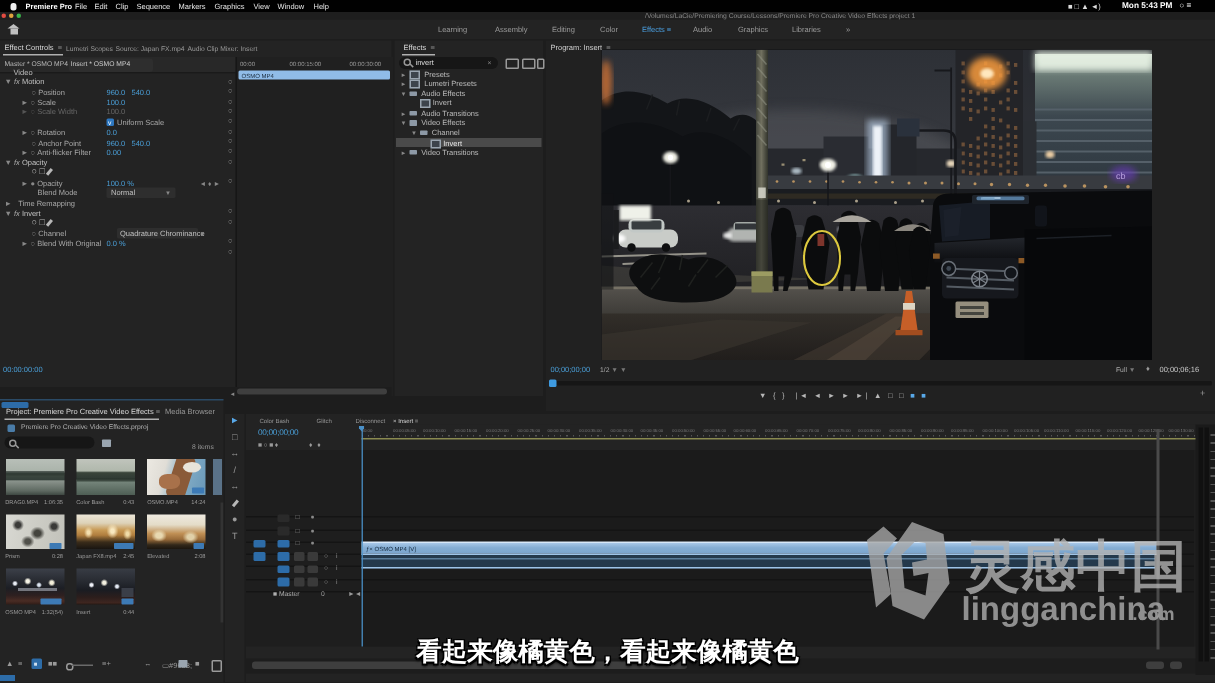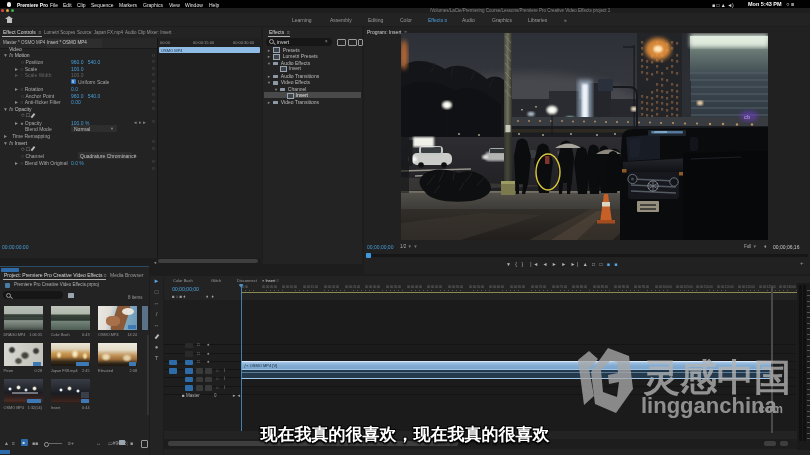--- a/index.html
+++ b/index.html
@@ -732,13 +732,13 @@
     <path fill-rule="evenodd" d="M33,3 L54,11 L58,44 L41,68 L20,59 L16,27 Z
       M35,16 L26,25 L28,47 L42,52 L44,37 L34,39 L33,30 L43,28 L42,17 Z"></path>
    </g>
    <text x="68" y="45" font-family="Liberation Sans" font-size="37" font-weight="bold" fill="#b4b4b4">灵感中国</text>
    <text x="66" y="68" font-family="Liberation Sans" font-size="22" font-weight="bold" fill="#b0b0b0">lingganchina</text>
    <text x="180" y="68" font-family="Liberation Sans" font-size="12" font-weight="bold" fill="#b0b0b0">.com</text>
   </g>
  </svg>
 </div>
 
-<div class="abs" style="left:0;top:423px;width:810px;text-align:center;font-size:17px;font-weight:bold;color:#fff;text-shadow:-1px -1px 0 #000,1px -1px 0 #000,-1px 1px 0 #000,1px 1px 0 #000,0 2px 2px #000;letter-spacing:0px;">现在我真的很喜欢，现在我真的很喜欢</div>
+<div class="abs" style="left:0;top:423px;width:810px;text-align:center;font-size:17px;font-weight:bold;color:#fff;text-shadow:-1px -1px 0 #000,1px -1px 0 #000,-1px 1px 0 #000,1px 1px 0 #000,0 2px 2px #000;letter-spacing:0px;">看起来像橘黄色，看起来像橘黄色</div>
 
 </body></html>

